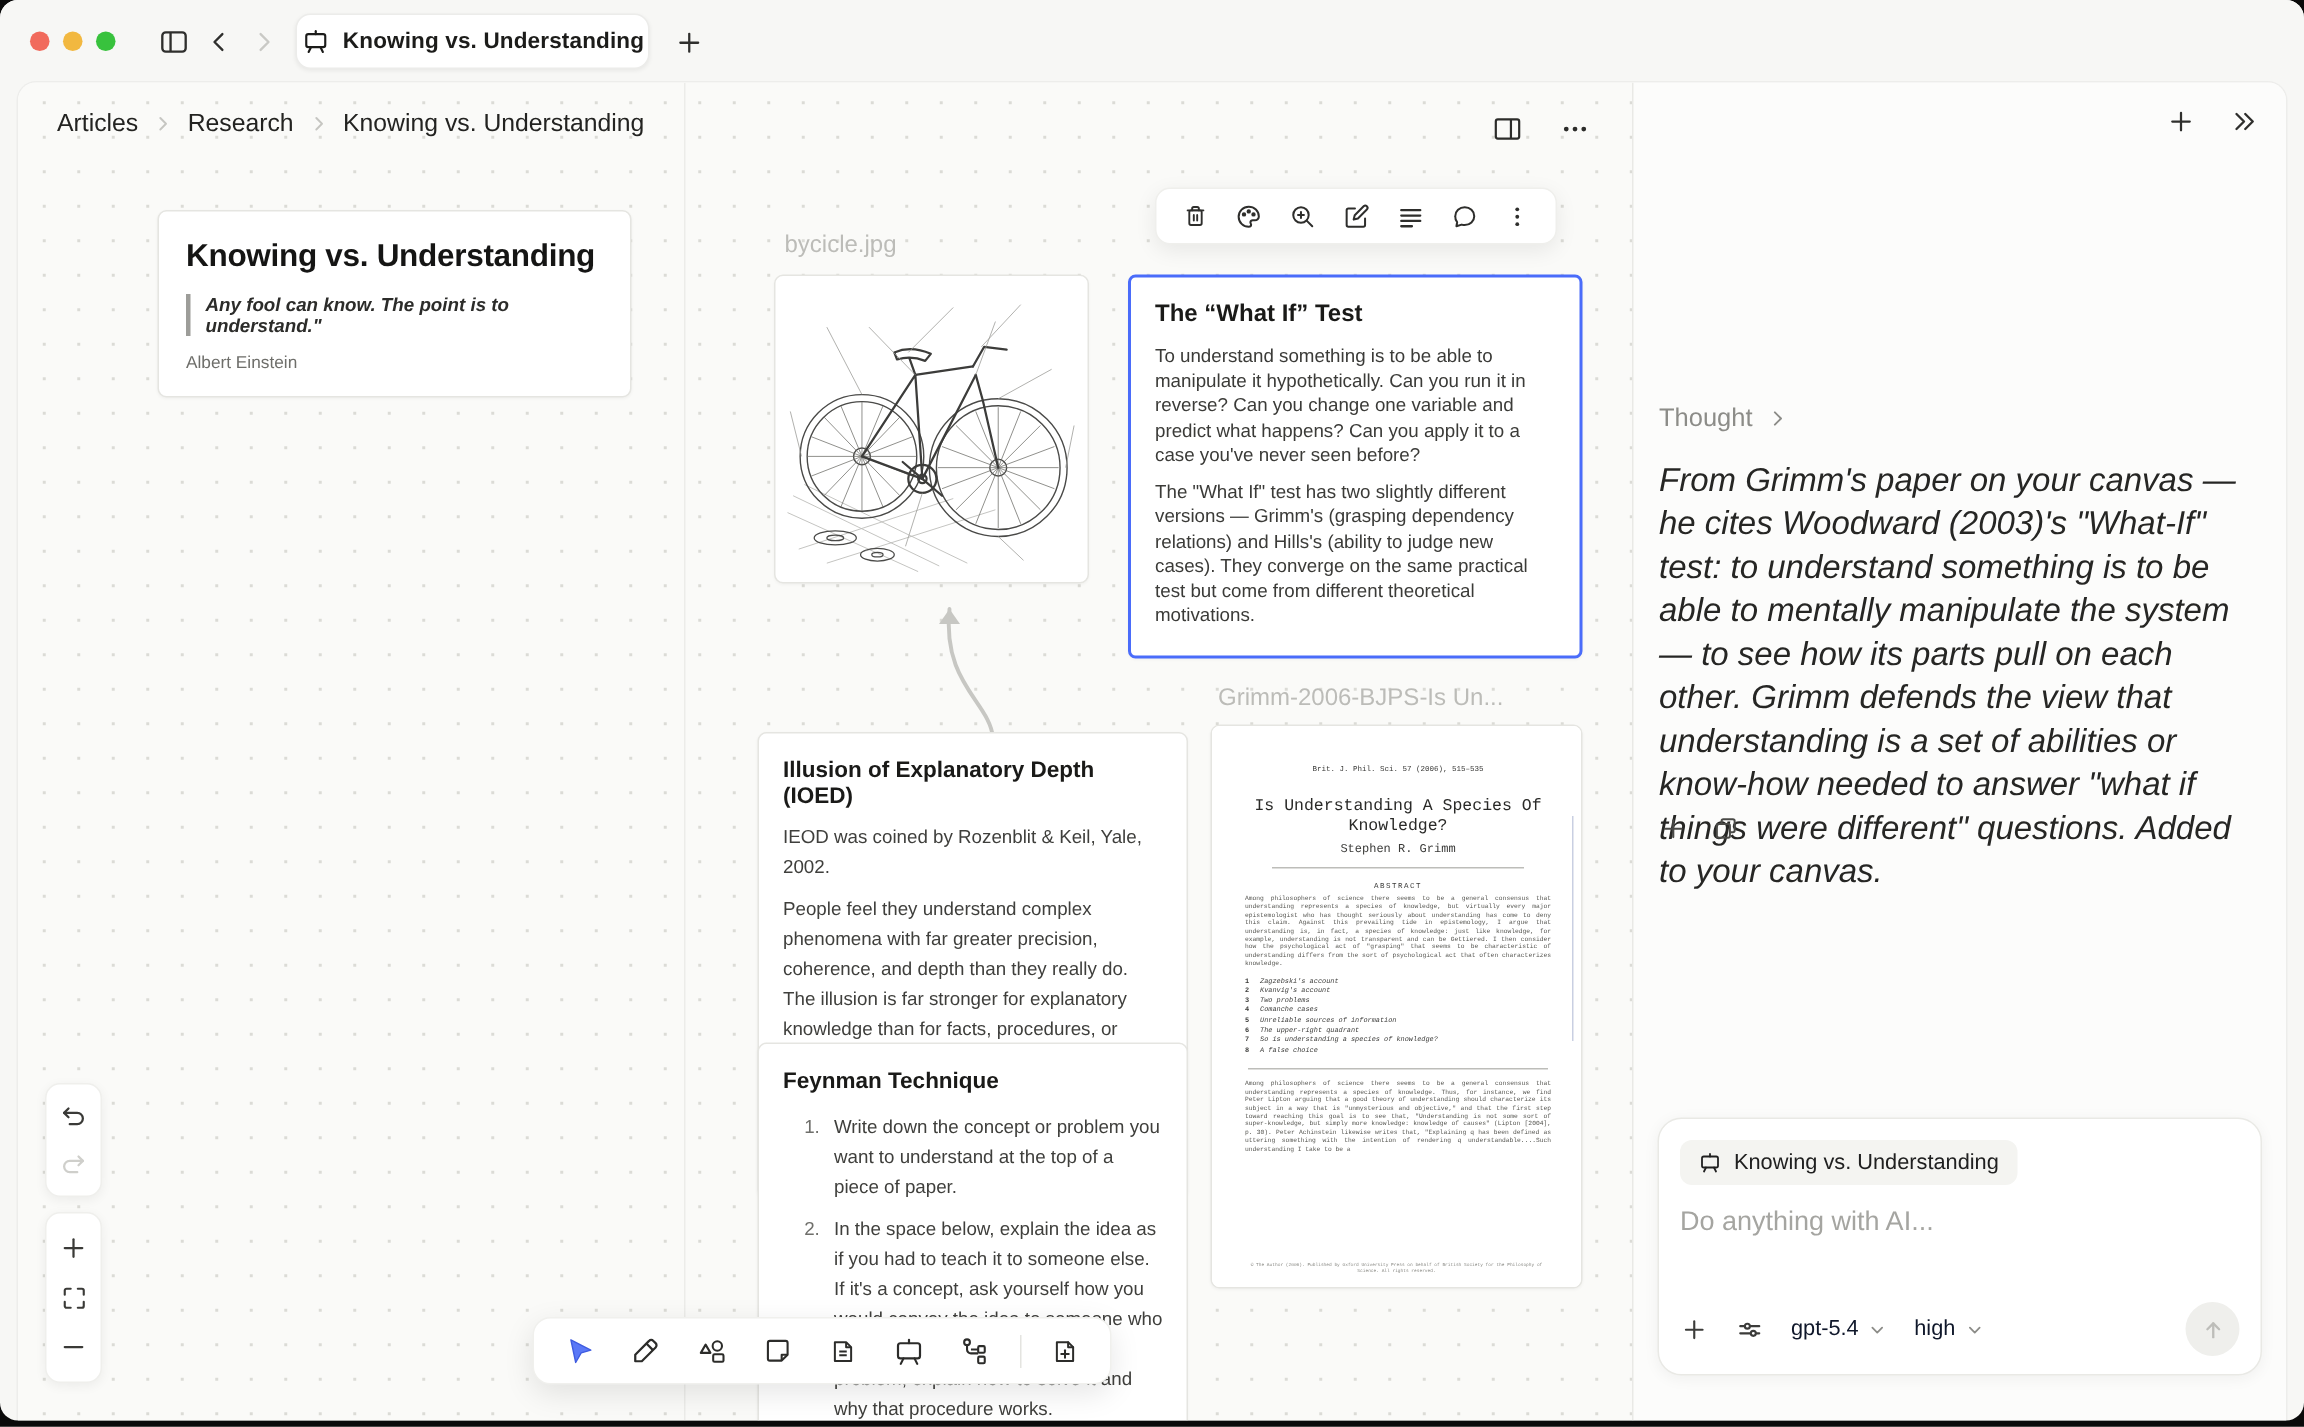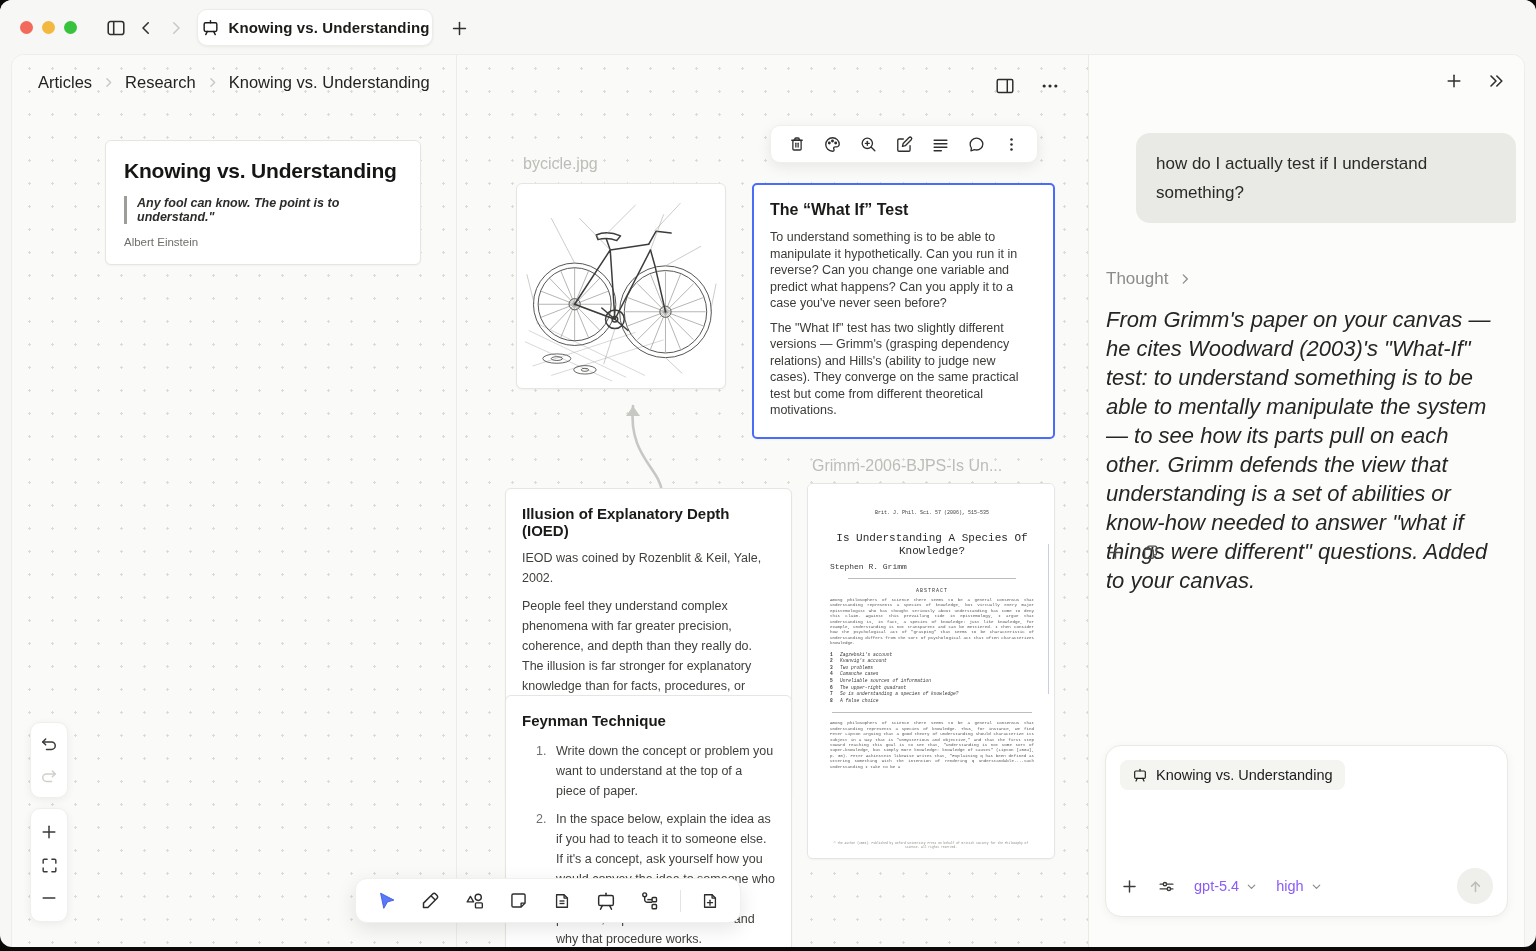--- a/index.html
+++ b/index.html
@@ -78,21 +78,21 @@
   .feyn-card li { font-size:12.5px; line-height:20px; color:#3f3f3c; margin-top:8px; padding-left:6px; }
   .feyn-card li::marker { color:#6f6f6b; }
 
   
   .pdf-label { left:800px; top:402px; }
   .pdf-card { left:795px; top:428px; width:248px; height:376px; padding:0; overflow:hidden; }
   .pdf-page { position:relative; width:100%; height:100%; background:#fff; padding:26px 20px 10px 22px;
               font-family:Liberation Mono, monospace; color:#3a3a38; }
   .pdf-journal { text-align:center; font-size:5px; margin-bottom:16px; }
   .pdf-title { text-align:center; font-size:11px; line-height:13px; color:#2a2a28; }
-  .pdf-author { font-size:8px; margin-top:4px; }
+  .pdf-author { text-align:center; font-size:8px; margin-top:4px; }
   .pdf-rule { border-top:.5px solid #bdbdb9; margin:7px 18px 0 18px; }
   .pdf-abs-h { text-align:center; font-size:5px; letter-spacing:1px; margin-top:9px; }
   .pdf-abs, .pdf-body { font-size:4.2px; line-height:5.4px; text-align:justify; margin-top:4px; color:#55555২2; color:#555550; }
   .pdf-toc { margin-top:5px; }
   .pdf-toc-row { display:flex; gap:5px; font-size:4.6px; line-height:6.6px; }
   .pdf-toc-row .n { font-weight:700; width:5px; }
   .pdf-toc-row .t { font-style:italic; }
   .pdf-hr2 { border-top:.5px solid #bdbdb9; margin:8px 2px 8px 2px; }
   .pdf-footer { position:absolute; left:20px; right:20px; bottom:8px; font-size:3px; line-height:4px; text-align:center; color:#8a8a85; }
   .pdf-side { position:absolute; right:5px; top:60px; width:1px; height:150px; background:#c9cfe2; }
@@ -135,21 +135,21 @@
 
   .input-card { position:absolute; left:16px; right:16px; bottom:30px; height:172px; background:#fff;
                 border:1px solid #e9e9e5; border-radius:16px; box-shadow:0 2px 10px rgba(0,0,0,.05); padding:14px; }
   .context-chip { display:inline-flex; align-items:center; gap:8px; background:#f4f4f1; border-radius:8px;
                   padding:7px 12px; font-size:14.5px; font-weight:500; color:#202020; cursor:pointer; }
   .prompt-input { display:block; width:100%; border:none; outline:none; background:transparent; margin-top:14px;
                   font-size:18px; color:#303030; font-family:"Liberation Sans", sans-serif; }
   .prompt-input::placeholder { color:#a5a5a1; }
   .input-bottom { position:absolute; left:14px; right:14px; bottom:12px; display:flex; align-items:center; gap:18px; color:#3c3c3a; }
   .ib-btn { cursor:pointer; display:flex; align-items:center; gap:6px; }
-  .model-select, .effort-select { font-size:14.5px; font-weight:500; color:#8b5cf6; }
+  .model-select, .effort-select { font-size:14.5px; font-weight:500; color:#0f172a; }
   .send-btn { margin-left:auto; width:36px; height:36px; border-radius:50%; background:#efefec;
               display:flex; align-items:center; justify-content:center; color:#bdbdb9; cursor:pointer; }
 </style>
 </head>
 <body>
 
 <div class="window">
 
   <div class="topbar">
     <div class="lights">
@@ -544,21 +544,20 @@
             </svg>
           </span>
         <span class="ph-btn">
             <svg width="20" height="20" viewBox="0 0 24 24" fill="none" stroke="currentColor" stroke-width="1.9" stroke-linecap="round" stroke-linejoin="round">
               <polyline points="6 6 12 12 6 18"></polyline>
               <polyline points="13 6 19 12 13 18"></polyline>
             </svg>
           </span>
       </div>
 
-      <div class="bubble">how do I actually test if I understand something?</div>
 
       <div class="thought-row">
         <span>Thought</span>
         <span style="display:flex">
             <svg width="14" height="14" viewBox="0 0 24 24" fill="none" stroke="currentColor" stroke-width="2.2" stroke-linecap="round" stroke-linejoin="round">
               <polyline points="9 5 16 12 9 19"></polyline>
             </svg>
           </span>
       </div>
 
@@ -584,20 +583,21 @@
           <span style="display:flex">
               <svg width="16" height="16" viewBox="0 0 24 24" fill="none" stroke="currentColor" stroke-width="1.8" stroke-linecap="round" stroke-linejoin="round">
                 <rect x="4" y="6" width="16" height="11" rx="1.8"></rect>
                 <line x1="12" y1="3.5" x2="12" y2="6"></line>
                 <line x1="8" y1="17" x2="6" y2="21"></line>
                 <line x1="16" y1="17" x2="18" y2="21"></line>
               </svg>
             </span>
           <span>Knowing vs. Understanding</span>
         </div>
+        <input class="prompt-input" type="text" placeholder="Do anything with AI..." style="">
         <div class="input-bottom">
           <span class="ib-btn">
               <svg width="19" height="19" viewBox="0 0 24 24" fill="none" stroke="currentColor" stroke-width="1.8" stroke-linecap="round">
                 <line x1="12" y1="5" x2="12" y2="19"></line>
                 <line x1="5" y1="12" x2="19" y2="12"></line>
               </svg>
             </span>
           <span class="ib-btn">
               <svg width="19" height="19" viewBox="0 0 24 24" fill="none" stroke="currentColor" stroke-width="1.8" stroke-linecap="round">
                 <line x1="4" y1="9" x2="20" y2="9"></line>

